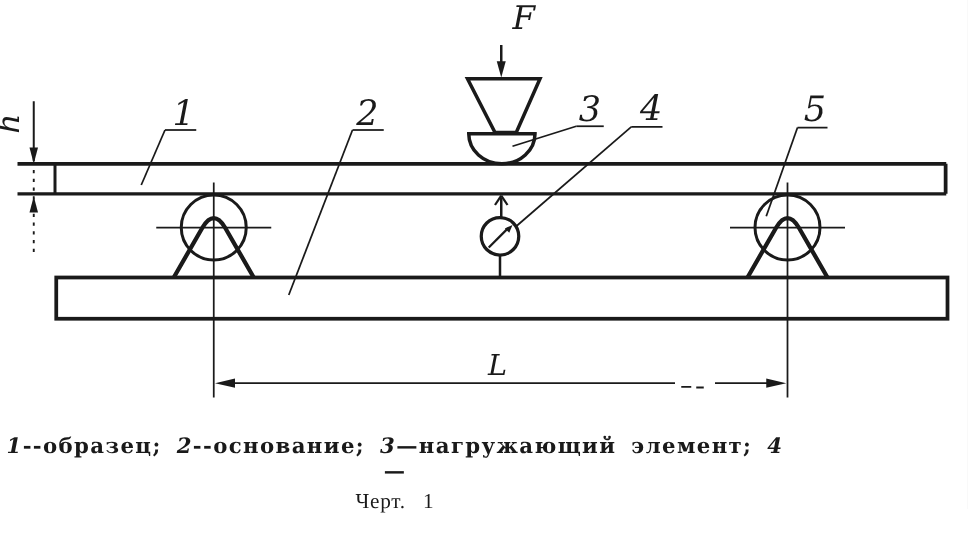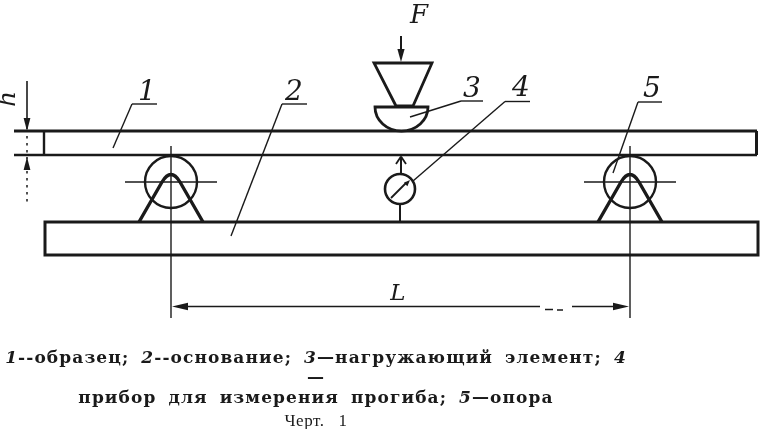--- a/index.html
+++ b/index.html
@@ -120,17 +120,16 @@
 
     <g stroke="currentColor" fill="none" stroke-width="1.4">
       <text class="lbl-digit" x="652" y="97" text-anchor="middle">5</text>
       <line x1="638" y1="102" x2="662" y2="102"></line>
       <line x1="638" y1="102" x2="613" y2="173"></line>
     </g>
   </svg>
 
   <div class="caption">
     <div class="cap-line"><span class="seg-italic">1</span><span>--образец; </span><span class="seg-italic">2</span><span>--основание; </span><span class="seg-italic">3</span><span>—нагружающий элемент; </span><span class="seg-italic">4</span><span>—</span></div>
-    <div class="cap-line"><span>прибор для измерения прогиба; </span><span class="seg-italic">5</span><span>—опора</span></div>
     <div class="figure-number">Черт. 1</div>
   </div>
 
 </div>
 
 </body></html>

